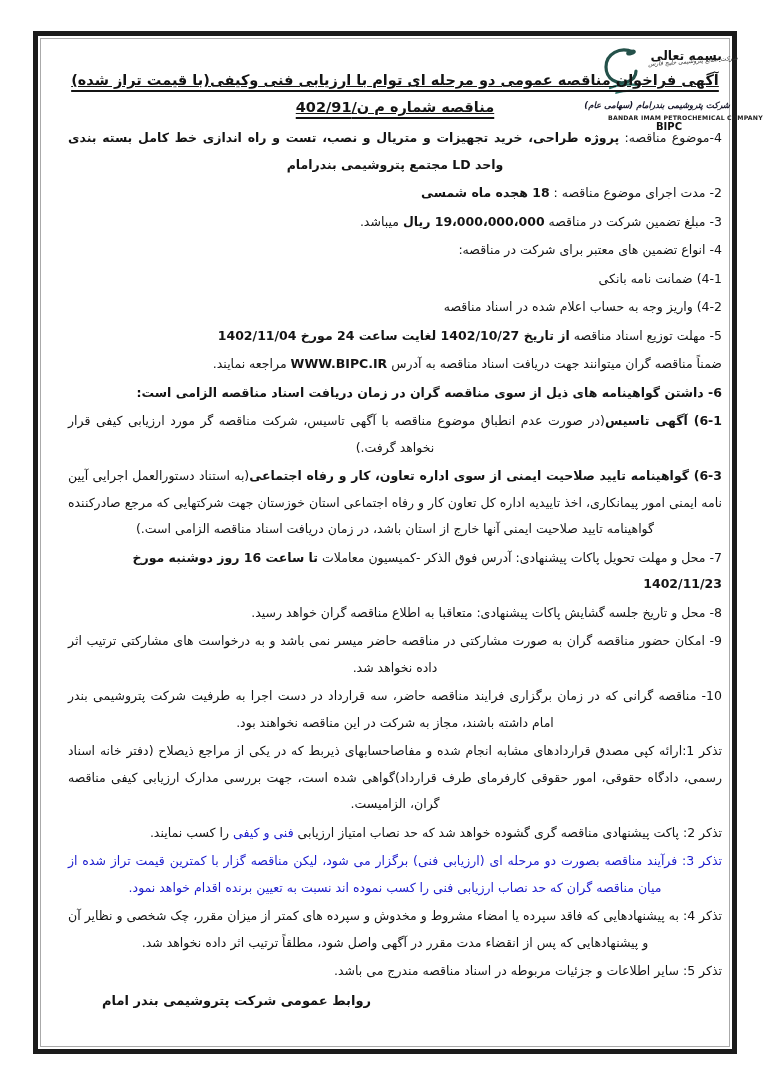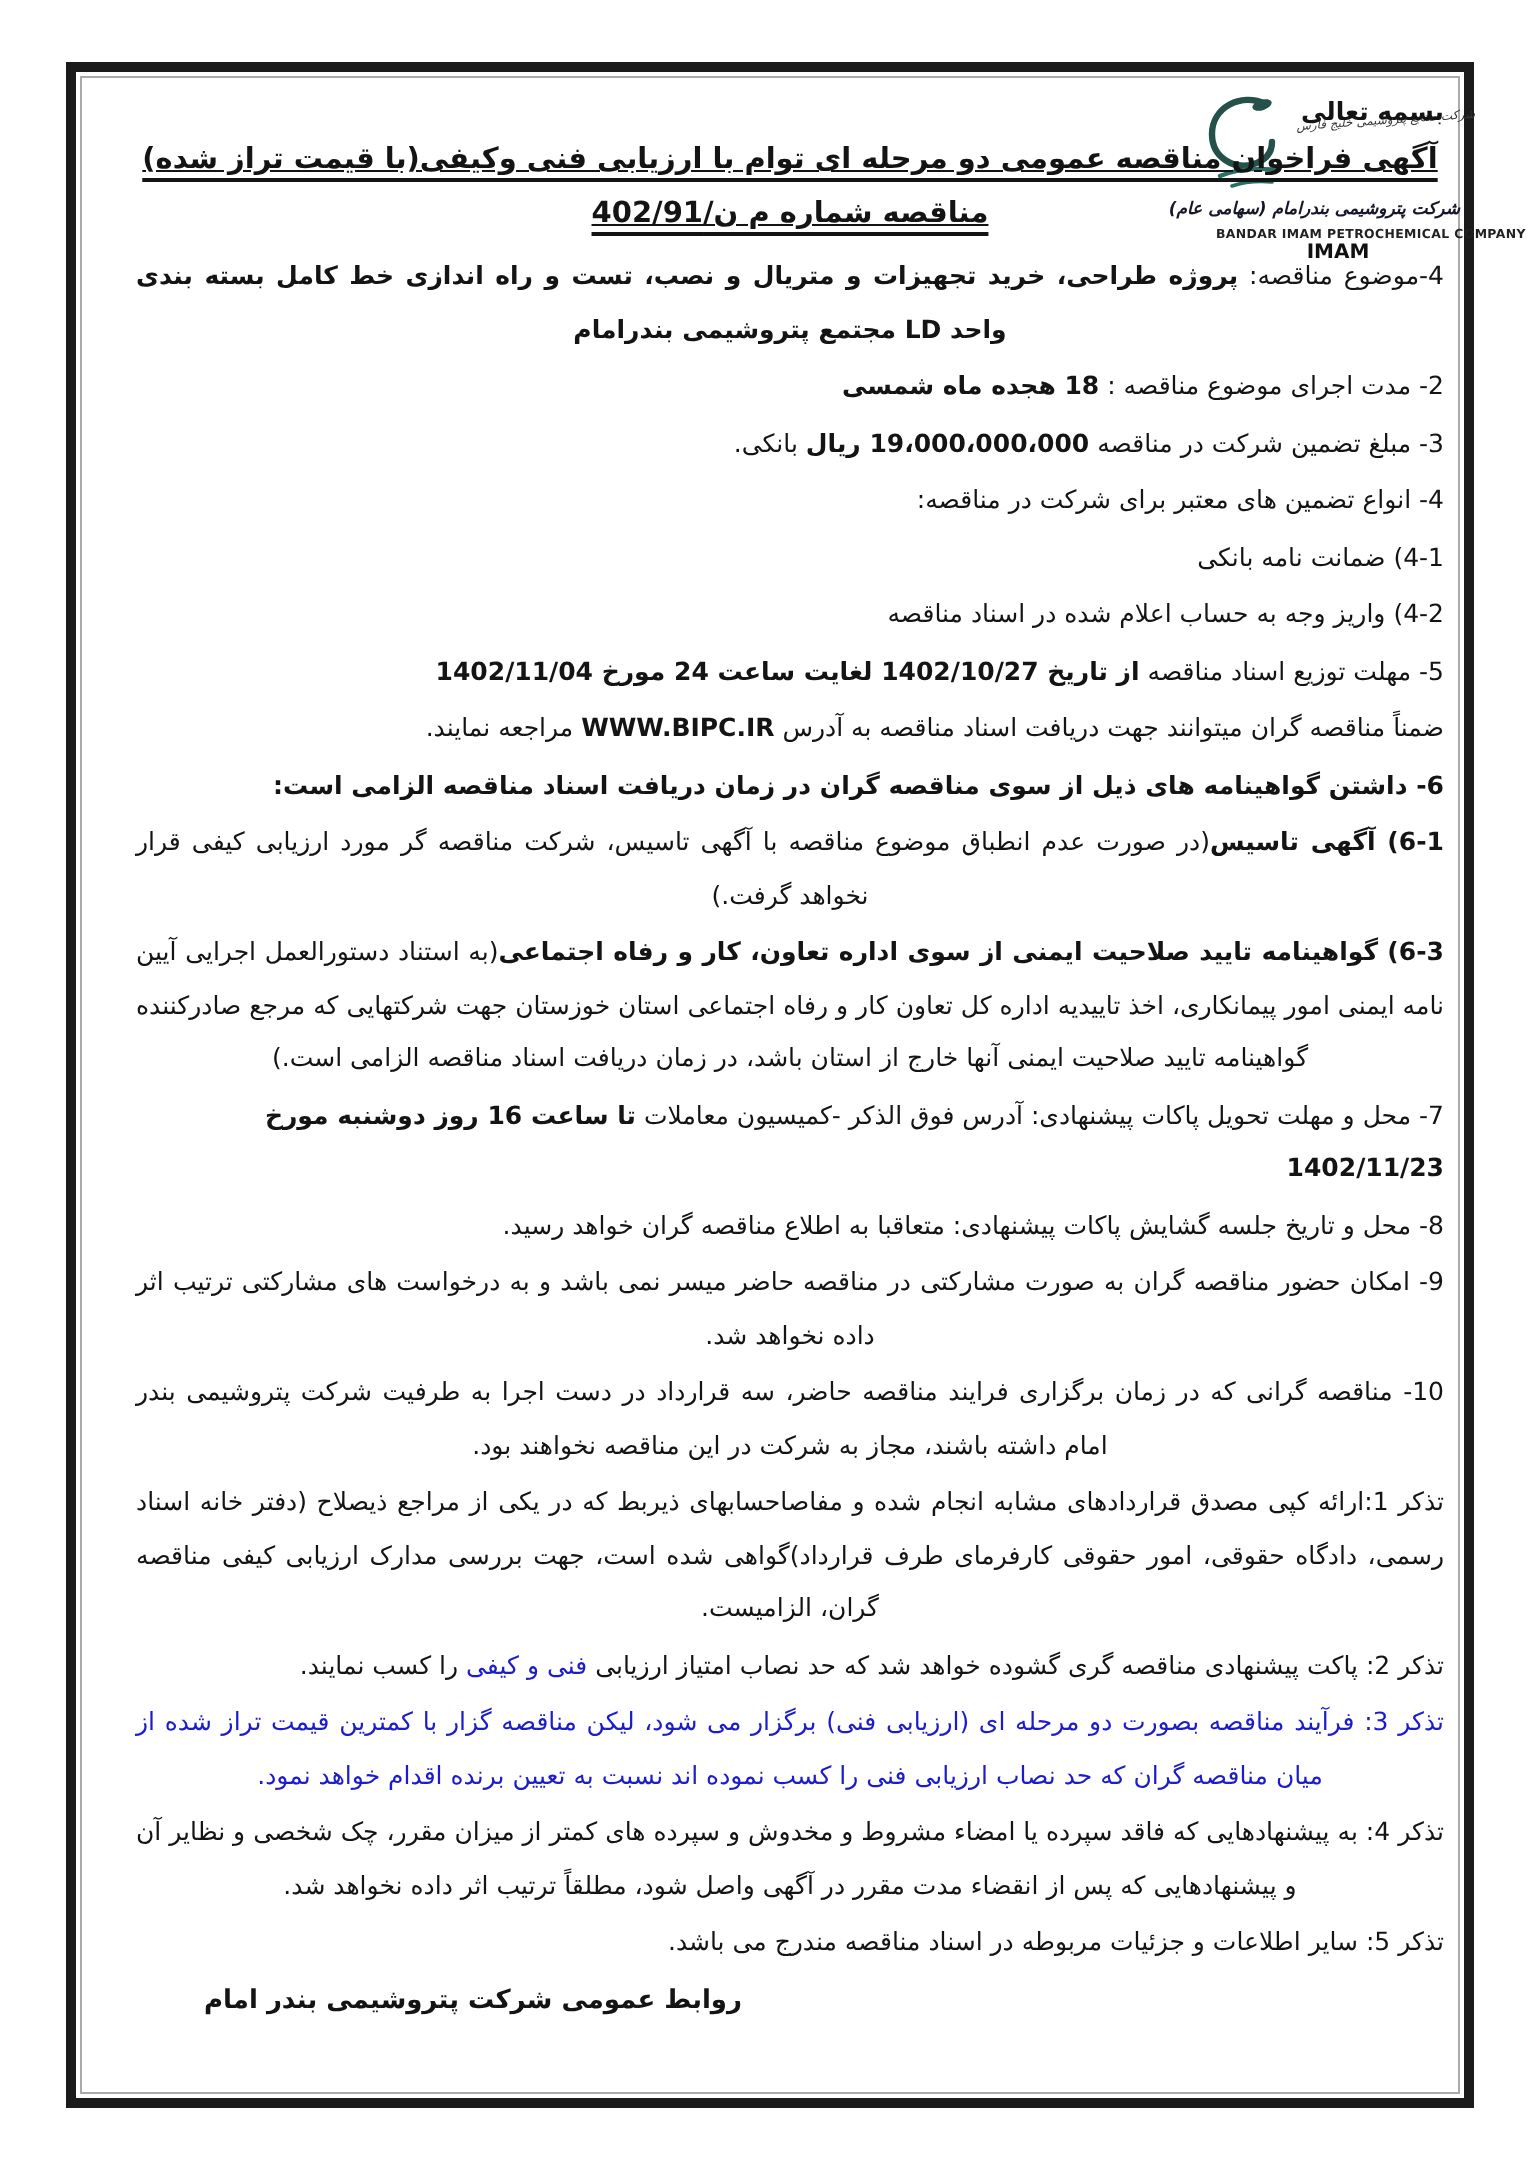--- a/index.html
+++ b/index.html
@@ -64,36 +64,36 @@
       <svg class="swoosh" width="46" height="52" viewBox="0 0 46 52">
         <path d="M33 6 C 20 0, 6 8, 6 21 C 6 33, 17 39, 27 36 C 33 34, 36 30, 36 25" fill="none" stroke="#24514a" stroke-width="3.2" stroke-linecap="round"></path>
         <ellipse cx="31" cy="6.5" rx="5" ry="2.6" fill="#24514a" transform="rotate(-18 31 6.5)"></ellipse>
         <path d="M10 42 q 12 -5 28 -3" fill="none" stroke="#2a6f66" stroke-width="2.2" stroke-linecap="round"></path>
         <path d="M16 47 q 9 -3 20 -2" fill="none" stroke="#2a6f66" stroke-width="1.8" stroke-linecap="round"></path>
       </svg>
       <div class="holding-script">شرکت صنایع پتروشیمی خلیج فارس</div>
     </div>
     <div class="company-script">شرکت پتروشیمی بندرامام (سهامی عام)</div>
     <div class="company-en">BANDAR IMAM PETROCHEMICAL COMPANY</div>
-    <div class="abbr">IMAM</div>
+    <div class="abbr">BIPC</div>
   </div>
 
   <div class="content">
     <div class="bismillah">بسمه تعالی</div>
     <div class="title-line">
       <span class="u">آگهی فراخوان مناقصه عمومی دو مرحله ای توام با ارزیابی فنی وکیفی(با قیمت تراز شده)</span>
     </div>
     <div class="title-line tender-no">
       <span class="u">مناقصه شماره م ن/402/91</span>
     </div>
 
     <div class="docbody">
         <div class="bodyp para"><span>4-موضوع مناقصه: </span><span class="b">پروژه طراحی، خرید تجهیزات و متریال و نصب، تست و راه اندازی خط کامل بسته بندی واحد LD مجتمع پتروشیمی بندرامام</span></div>
         <div class="bodyp line"><span>2- مدت اجرای موضوع مناقصه :  </span><span class="b">18 هجده ماه شمسی</span></div>
-        <div class="bodyp line"><span>3- مبلغ تضمین شرکت در مناقصه </span><span class="b">19،000،000،000 ریال</span><span> بانکی.</span></div>
+        <div class="bodyp line"><span>3- مبلغ تضمین شرکت در مناقصه </span><span class="b">19،000،000،000 ریال</span><span> میباشد.</span></div>
         <div class="bodyp line"><span>4- انواع تضمین های معتبر برای شرکت در مناقصه:</span></div>
         <div class="bodyp line"><span>4-1) ضمانت نامه بانکی</span></div>
         <div class="bodyp line"><span>4-2) واریز وجه به حساب اعلام شده در اسناد مناقصه</span></div>
         <div class="bodyp line"><span>5- مهلت توزیع اسناد مناقصه </span><span class="b">از تاریخ 1402/10/27 لغایت ساعت 24 مورخ 1402/11/04</span></div>
         <div class="bodyp line"><span>ضمناً مناقصه گران میتوانند جهت دریافت اسناد مناقصه به آدرس </span><span class="b">WWW.BIPC.IR</span><span> مراجعه نمایند.</span></div>
         <div class="bodyp line"><span class="b">6- داشتن گواهینامه های ذیل از سوی مناقصه گران در زمان دریافت اسناد مناقصه الزامی است:</span></div>
         <div class="bodyp para"><span class="b">6-1) آگهی تاسیس</span><span>(در صورت عدم انطباق موضوع مناقصه با آگهی تاسیس، شرکت مناقصه گر مورد ارزیابی کیفی قرار نخواهد گرفت.)</span></div>
         <div class="bodyp para"><span class="b">6-3) گواهینامه تایید صلاحیت ایمنی از سوی اداره تعاون، کار و رفاه اجتماعی</span><span>(به استناد دستورالعمل اجرایی آیین نامه ایمنی امور پیمانکاری، اخذ تاییدیه اداره کل تعاون کار و رفاه اجتماعی استان خوزستان جهت شرکتهایی که مرجع صادرکننده گواهینامه تایید صلاحیت ایمنی آنها خارج از استان باشد، در زمان دریافت اسناد مناقصه الزامی است.)</span></div>
         <div class="bodyp line"><span>7- محل و مهلت تحویل پاکات پیشنهادی: آدرس فوق الذکر -کمیسیون معاملات </span><span class="b">تا ساعت 16 روز دوشنبه مورخ 1402/11/23</span></div>
         <div class="bodyp line"><span>8- محل و تاریخ جلسه گشایش پاکات پیشنهادی: متعاقبا به اطلاع مناقصه گران خواهد رسید.</span></div>

